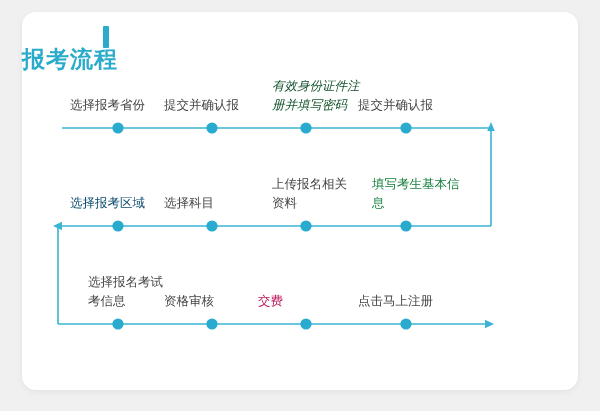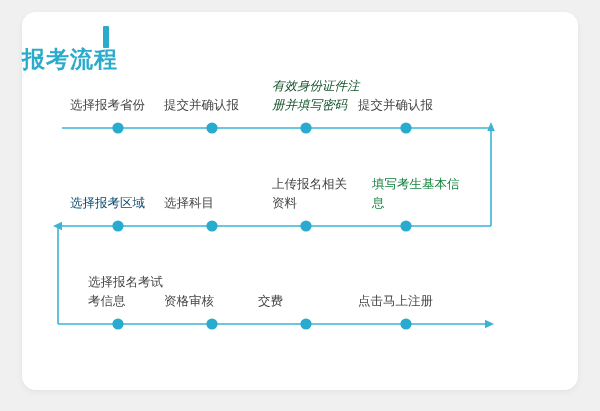--- a/index.html
+++ b/index.html
@@ -130,14 +130,14 @@
 <div class="label center" style="left: 70px; top: 193px; width: 96px; color: #0c4a6e;">选择报考区域</div>
 <div class="label center" style="left: 164px; top: 193px; width: 96px; color: rgb(69, 69, 69);">选择科目</div>
 <div class="label left" style="left: 272px; top: 174px; width: 92px; color: rgb(69, 69, 69);">上传报名相关
 资料</div>
 <div class="label left" style="left: 372px; top: 174px; width: 96px; color: #15803d;">填写考生基本信
 息</div>
 
 <div class="label left" style="left: 88px; top: 272px; width: 92px; color: rgb(69, 69, 69);">选择报名考试
 考信息</div>
 <div class="label center" style="left: 164px; top: 291px; width: 96px; color: rgb(69, 69, 69);">资格审核</div>
-<div class="label center" style="left: 258px; top: 291px; width: 96px; color: #404040;">交费</div>
+<div class="label center" style="left: 258px; top: 291px; width: 96px; color: #be185d;">交费</div>
 <div class="label center" style="left: 358px; top: 291px; width: 96px; color: rgb(69, 69, 69);">点击马上注册</div>
 
 </body></html>

